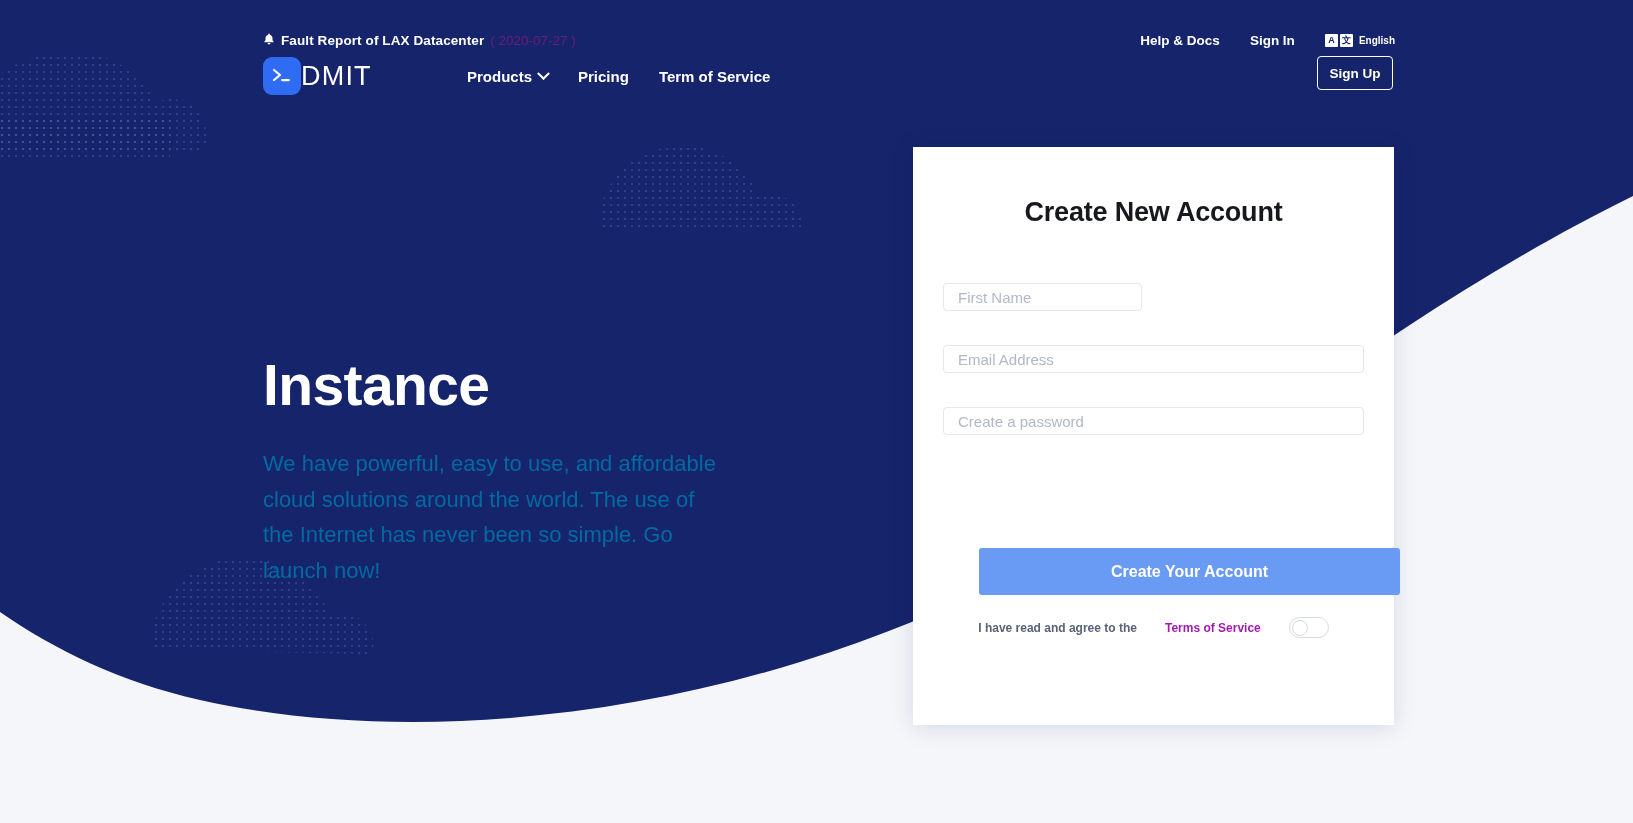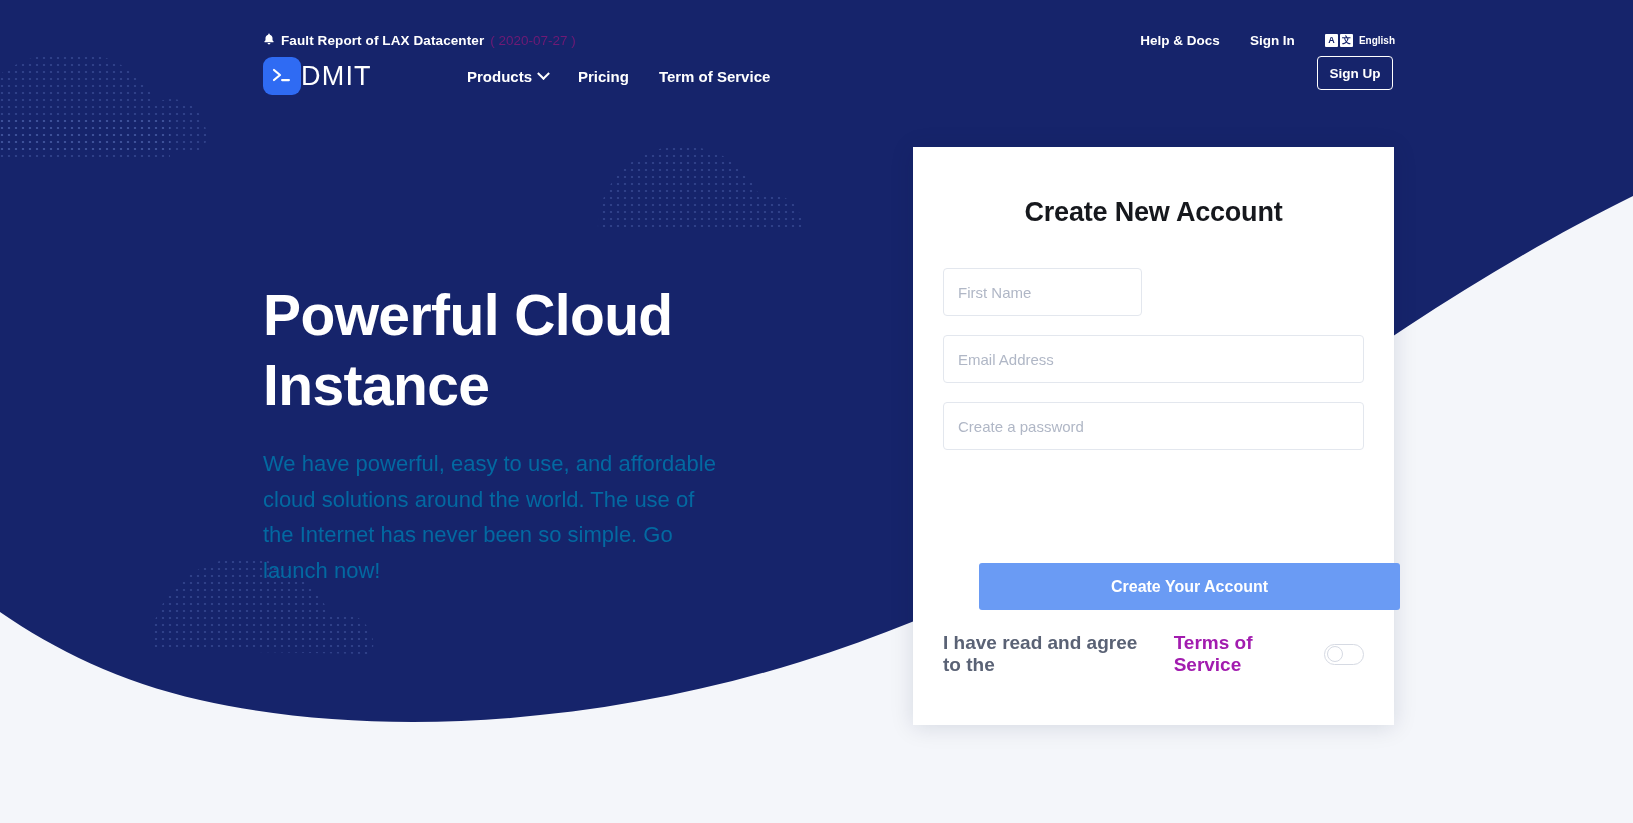--- a/index.html
+++ b/index.html
@@ -105,37 +105,37 @@
     z-index: 6;
     padding: 0 30px;
   }
   #card-title {
     text-align: center; font-size: 27px; font-weight: 700; color: #16181d;
     margin-top: 50px; letter-spacing: -.2px;
   }
   #form { margin-top: 40px; }
   .row { display: flex; gap: 22px; }
   .field {
-    height: 48px; border: 1px solid #e3e7ee; border-radius: 4px;
+    height: 28px; border: 1px solid #e3e7ee; border-radius: 4px;
     background: #fff; width: 100%;
     font-size: 15px; color: #3c4152; font-family: inherit;
-    padding: 0 14px; outline: none;
+    padding: 0 14px; outline: none; margin-top: 15px;
   }
   .field::placeholder { color: #b0b7c6; }
   .field.half { width: 199px; }
   .gap-12 { height: 19px; }
   #btn-wrap { margin-top: 113px; }
   #create-btn {
     width: 100%; height: 47px; border: none; border-radius: 3px;
     background: #6a9bf4; color: #ffffff; font-size: 16px; font-weight: 700;
     cursor: pointer; font-family: inherit; margin-left: 36px;
   }
   #terms-row {
     margin-top: 22px; display: flex; align-items: center; justify-content: center;
-    gap: 28px; font-size: 19px;
+    gap: 28px; font-size: 12px;
   }
   #terms-text { color: #5a6275; font-weight: 700; }
   #terms-link { color: #a21caf; font-weight: 700; cursor: pointer; text-decoration: none; }
   #terms-toggle {
     width: 40px; height: 21px; border-radius: 11px; background: #ffffff;
     border: 1px solid #d6dae3; position: relative; cursor: pointer; flex: none;
   }
   #terms-toggle .knob {
     position: absolute; left: 2px; top: 1.5px;
     width: 16px; height: 16px; border-radius: 50%; background: #ffffff;
@@ -227,21 +227,21 @@
     <span class="nav-link">
       <span>Term of Service</span>
     </span>
   </div>
 
   <button id="signup-btn">Sign Up</button>
 </div>
 
 <div id="hero">
   <h1 id="hero-title">
-    <span>Powerful Cloud</span><br>
+    <br>
     <span>Instance</span>
   </h1>
   <p id="hero-sub">We have powerful, easy to use, and affordable cloud solutions around the world. The use of the Internet has never been so simple. Go launch now!</p>
 </div>
 
 <div id="card">
   <div id="card-title">Create New Account</div>
 
   <div id="form">
     <div class="row">

